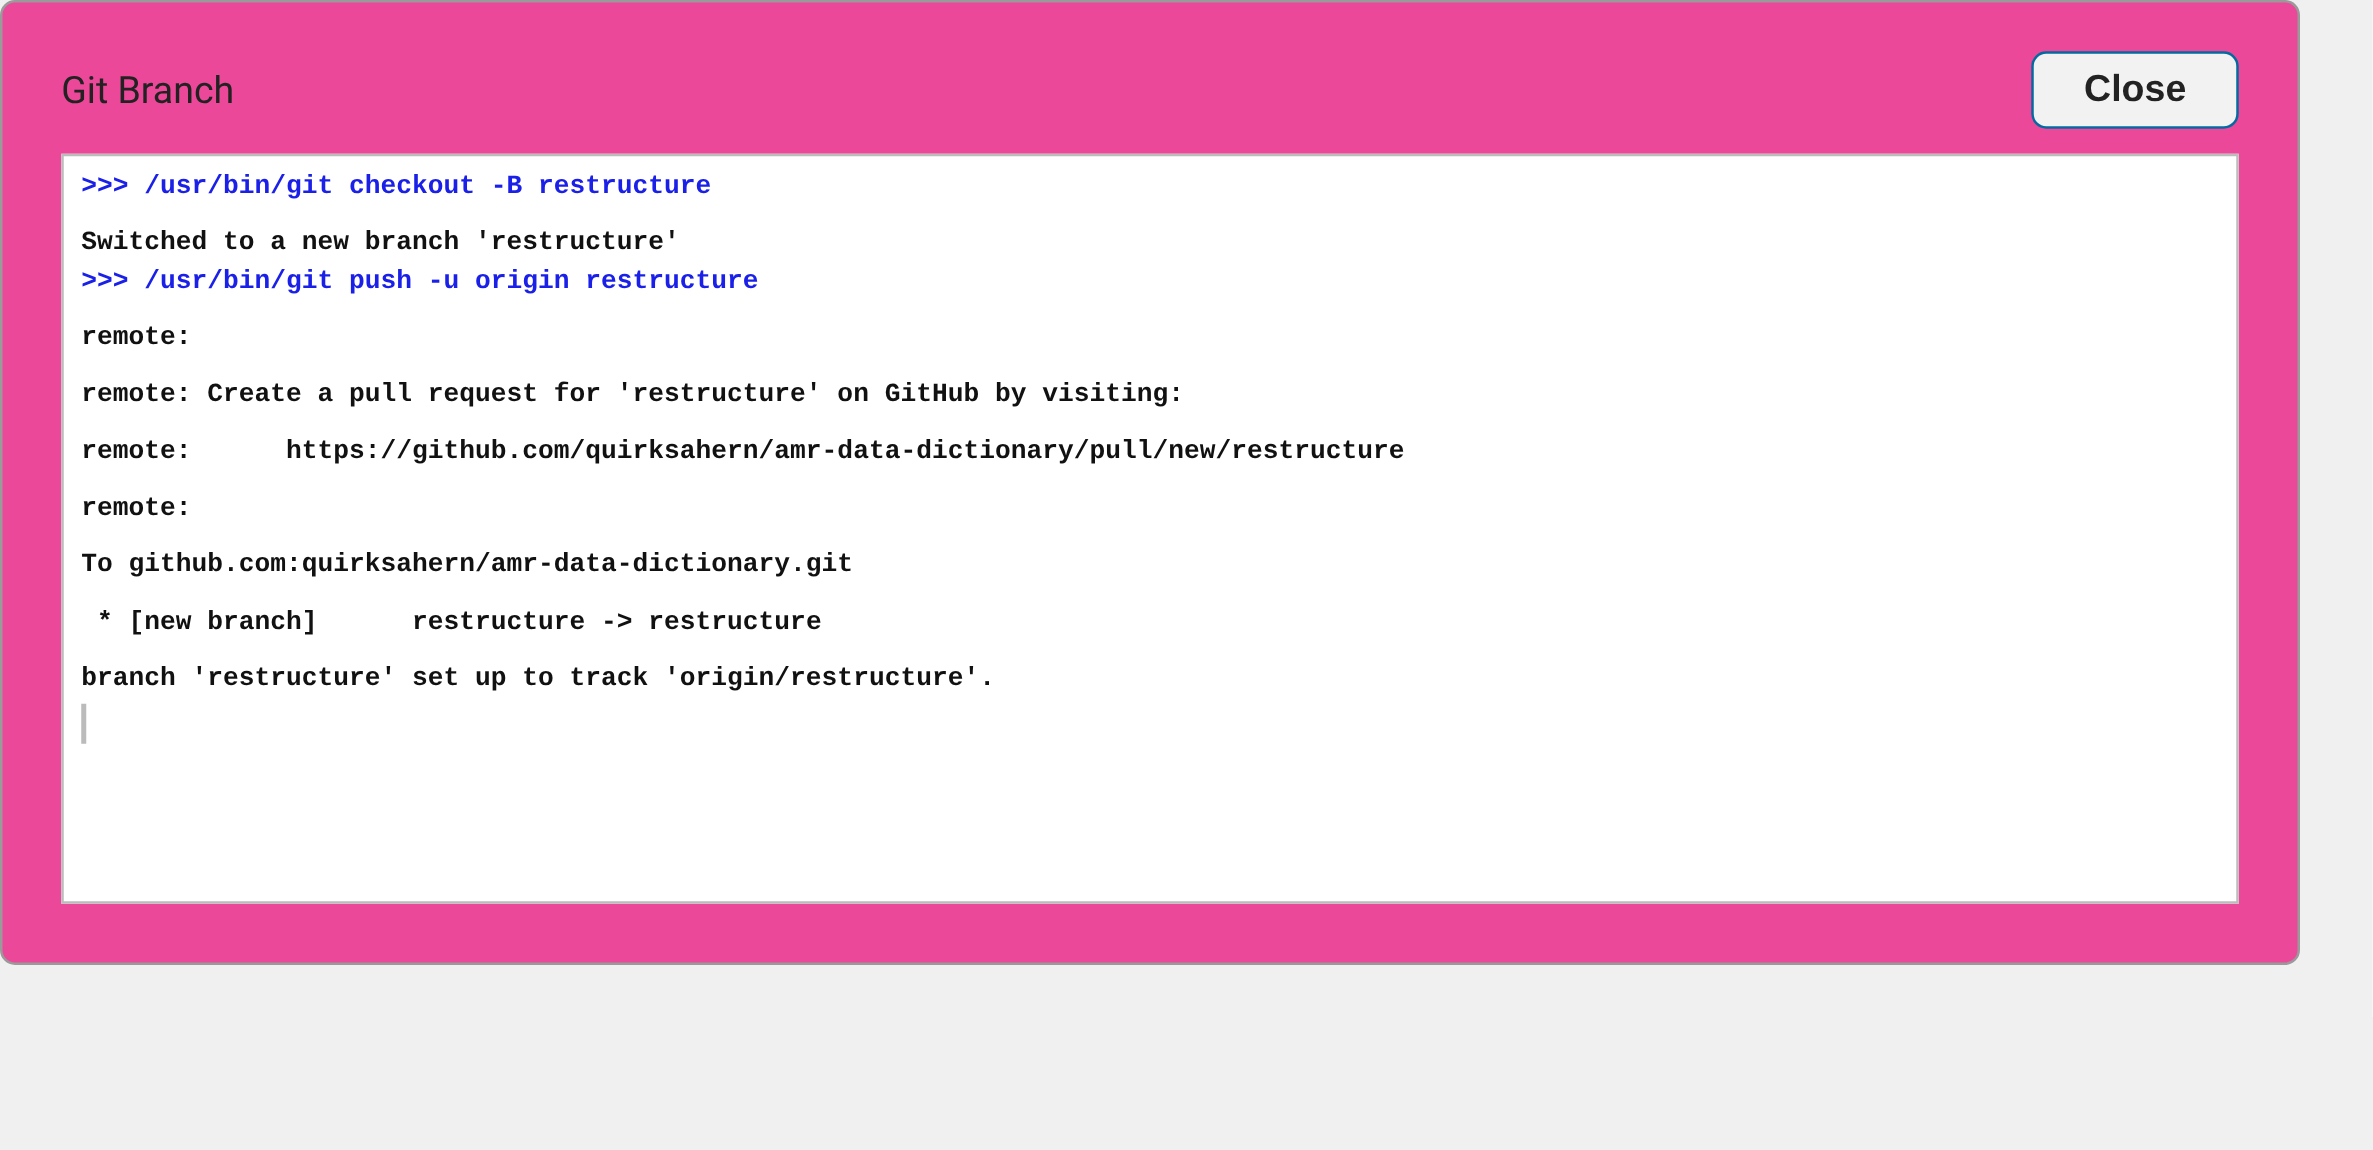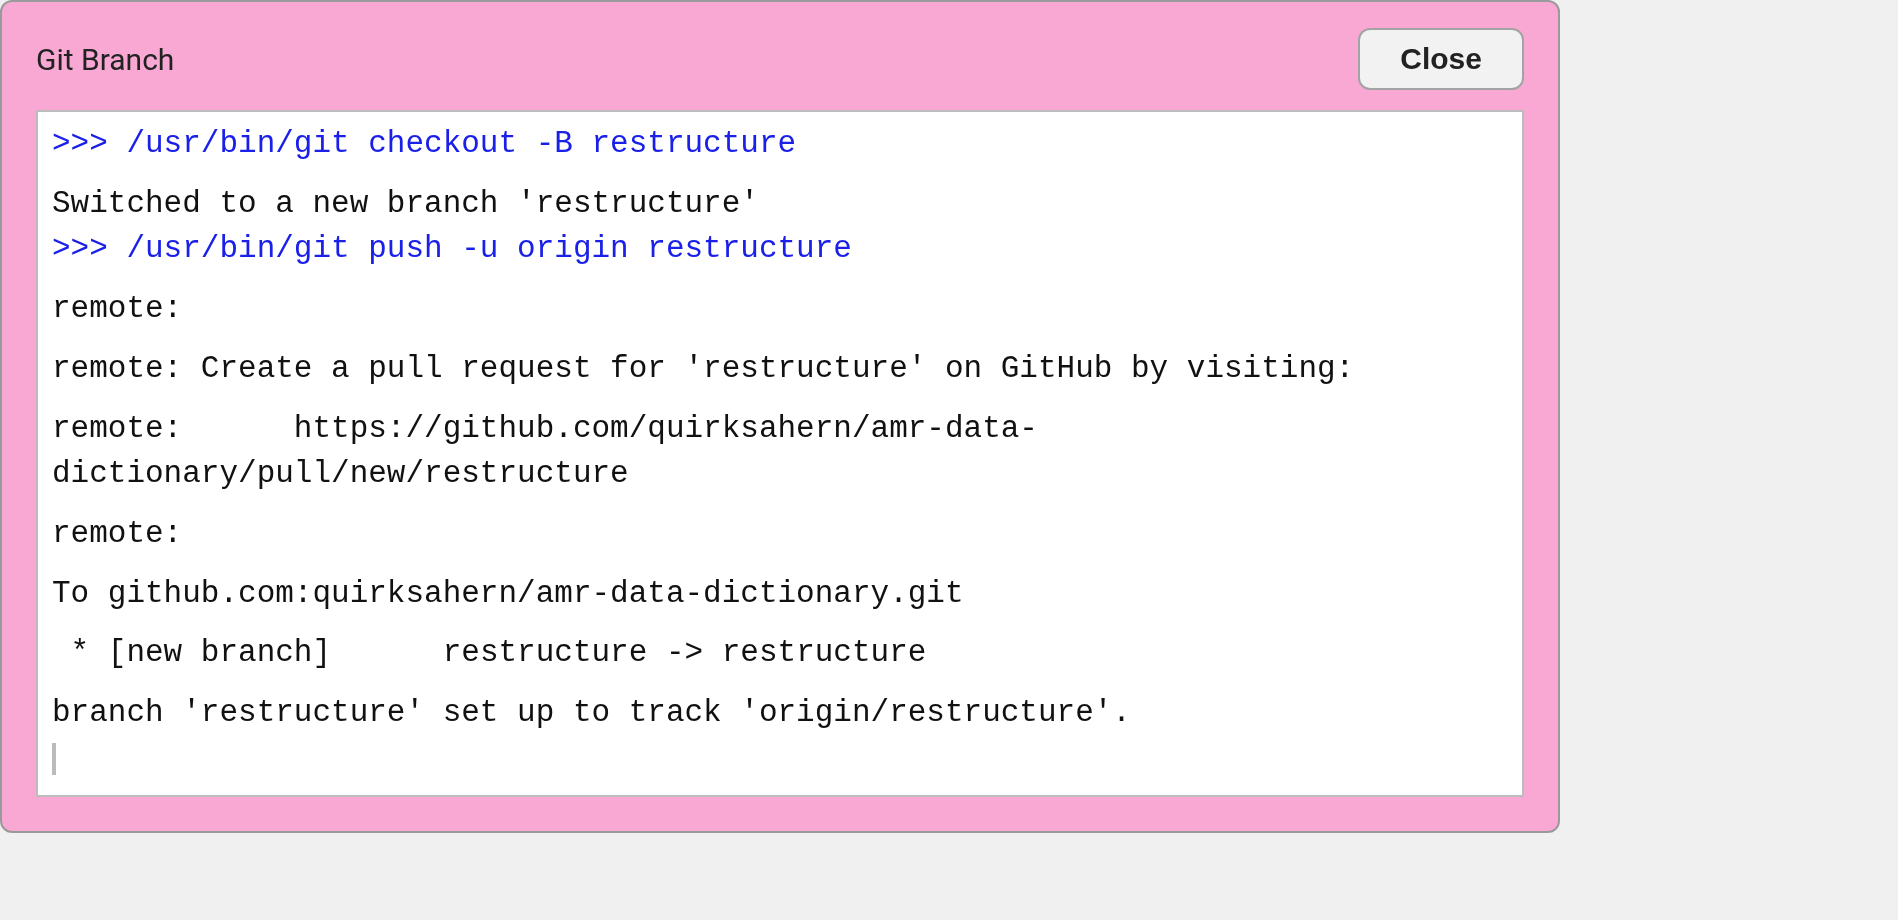--- a/index.html
+++ b/index.html
@@ -10,61 +10,62 @@
   body {
     font-family: -apple-system, BlinkMacSystemFont, "Segoe UI", Roboto, Helvetica, Arial, sans-serif;
     background: #f0f0f0;
     width: 1898px;
     height: 920px;
     display: flex;
     align-items: flex-start;
     justify-content: flex-start;
   }
   .dialog {
-    width: 1560px;
-    background: #f9a8d4;
+    width: 1840px;
+    background: #ec4899;
     border: 2px solid #9a9a9a;
     border-radius: 12px;
-    padding: 4px;
+    padding: 17px;
     margin: 0;
   }
   .dialog-header {
     display: flex;
     align-items: center;
     justify-content: space-between;
     padding: 22px 30px 14px 30px;
   }
   .dialog-title {
     font-size: 30px;
     font-weight: 400;
     color: #222;
   }
   .close-button {
     font-size: 30px;
     font-weight: 600;
     color: #222;
     background: #f2f2f2;
-    border: 2px solid #a3a3a3;
+    border: 2px solid #0369a1;
     border-radius: 12px;
     padding: 12px 40px;
     cursor: pointer;
   }
   .terminal-output {
     margin: 6px 30px 30px 30px;
     background: #ffffff;
     border: 2px solid #bcbcbc;
     padding: 10px 14px 14px 14px;
     font-family: "SF Mono", ui-monospace, Menlo, Consolas, "Liberation Mono", monospace;
-    font-size: 31px;
+    font-size: 21px;
     line-height: 1.45;
     color: #111;
     white-space: pre-wrap;
     word-wrap: break-word;
     min-height: 600px;
     position: relative;
+    font-weight: bold;
   }
   .cmd-line {
     color: #1a20e8;
   }
   .out-line {
     color: #111;
     margin-top: 15px;
   }
   .cursor {
     display: inline-block;

